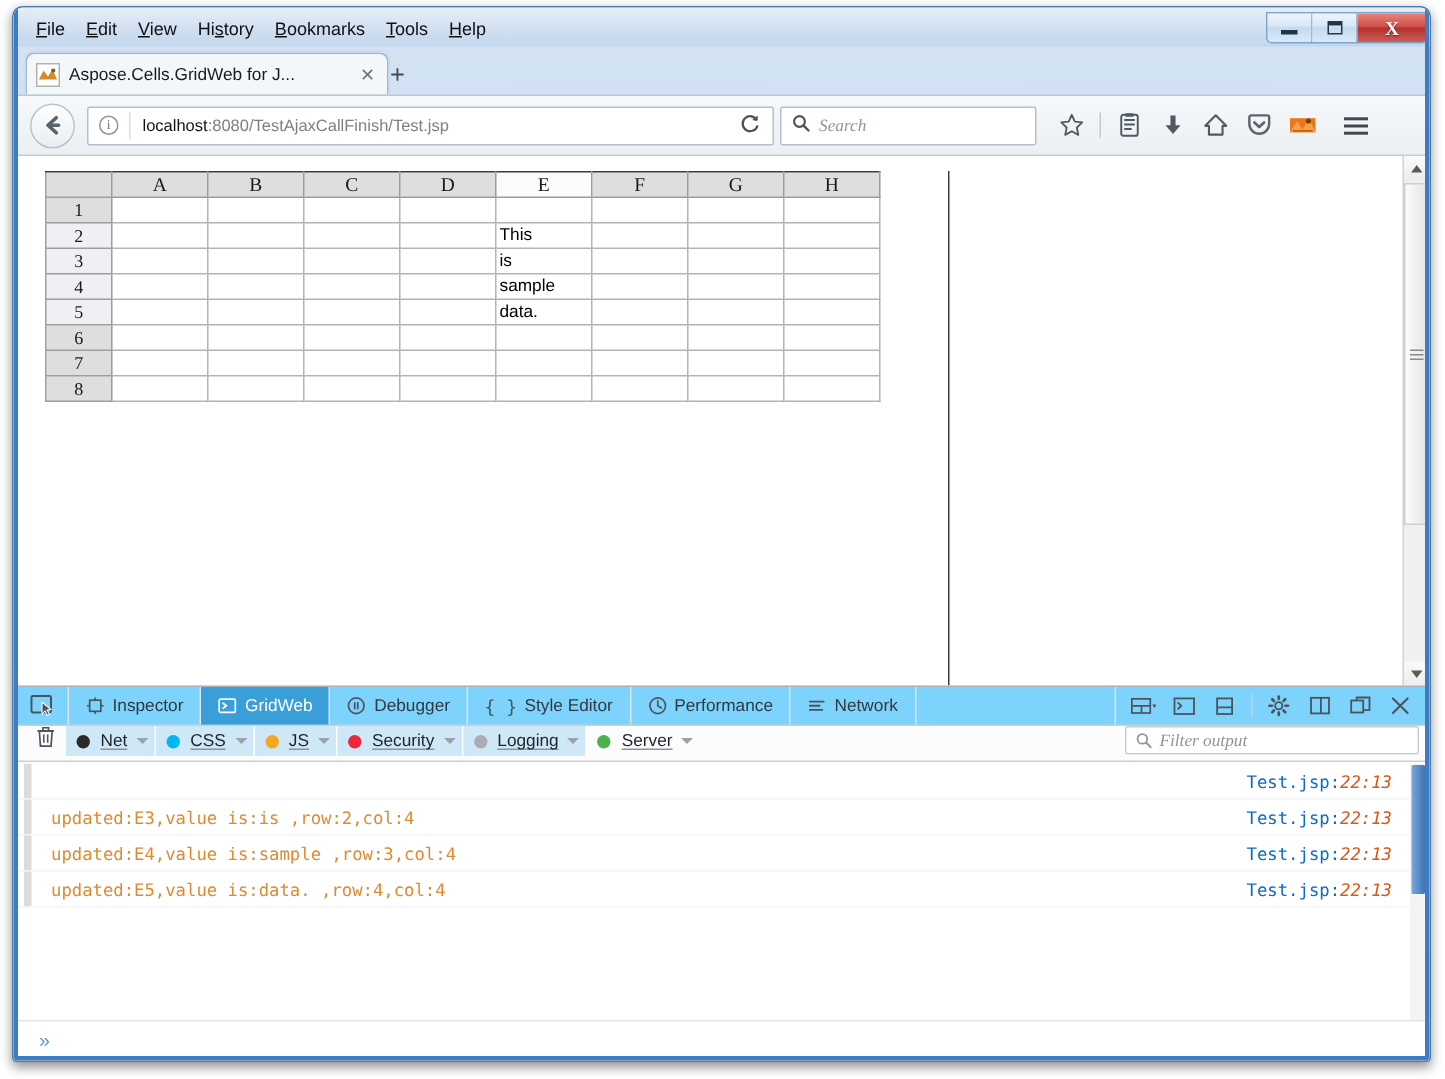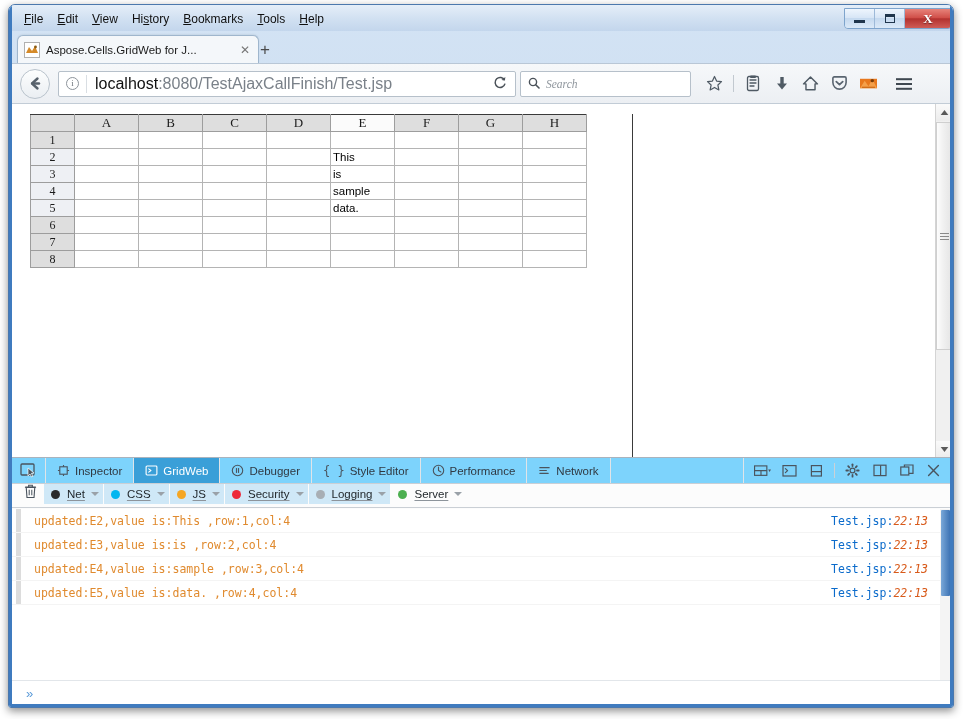--- a/index.html
+++ b/index.html
@@ -135,21 +135,21 @@
   #urlbar .ident {
     flex: 0 0 28px; display:flex; align-items:center; justify-content:center;
     border-right: 1px solid #d9dee3; height: 18px;
   }
   #urlbar .ident .icirc {
     width: 13px; height: 13px; border: 1.3px solid #8d949b; border-radius: 50%;
     font-size: 9px; color: #6d747b; text-align: center; line-height: 11px;
     font-family: "Liberation Serif", serif;
   }
   #urlbar .urltext {
-    flex: 1 1 auto; font-size: 16px; padding-left: 8px;
+    flex: 1 1 auto; font-size: 11px; padding-left: 8px;
     color: #7a8189; white-space: nowrap; overflow: hidden;
   }
   #urlbar .urltext b { color: #111; font-weight: normal; }
   #reload {
     flex: 0 0 30px; text-align:center; font-size: 14px; color: #4b5259; cursor: default;
   }
   #searchbar {
     flex: 0 0 171px; height: 26px; margin-left: 4px;
     border: 1px solid #b6c0ca; background: #fff; border-radius: 2px;
     display:flex; align-items:center; padding-left:7px;
@@ -734,26 +734,32 @@
         <span class="dot" style="background:#a8aeb4;"></span>
         <span class="lab">Logging</span>
         <span class="caret"></span>
       </div>
       <div class="fbtn">
         <span class="dot" style="background:#4caf50;"></span>
         <span class="lab">Server</span>
         <span class="caret"></span>
       </div>
 
+      <div id="dt-filterinput">
+        <svg width="11" height="11" viewBox="0 0 12 12">
+          <circle cx="5" cy="5" r="3.5" stroke="#8e959c" stroke-width="1.3" fill="none"></circle>
+          <path d="M7.7 7.7 L11 11" stroke="#8e959c" stroke-width="1.5" stroke-linecap="round"></path>
+        </svg>
+        <span class="ph">Filter output</span>
+      </div>
     </div>
 
     <div id="dt-console">
       <div id="dt-console-inner">
         <div class="logrow">
-          <span class="msg">updated:E2,value is:This ,row:1,col:4</span>
           <span class="src"><span>Test.jsp</span>:<em>22:13</em></span>
         </div>
         <div class="logrow">
           <span class="msg">updated:E3,value is:is ,row:2,col:4</span>
           <span class="src"><span>Test.jsp</span>:<em>22:13</em></span>
         </div>
         <div class="logrow">
           <span class="msg">updated:E4,value is:sample ,row:3,col:4</span>
           <span class="src"><span>Test.jsp</span>:<em>22:13</em></span>
         </div>

